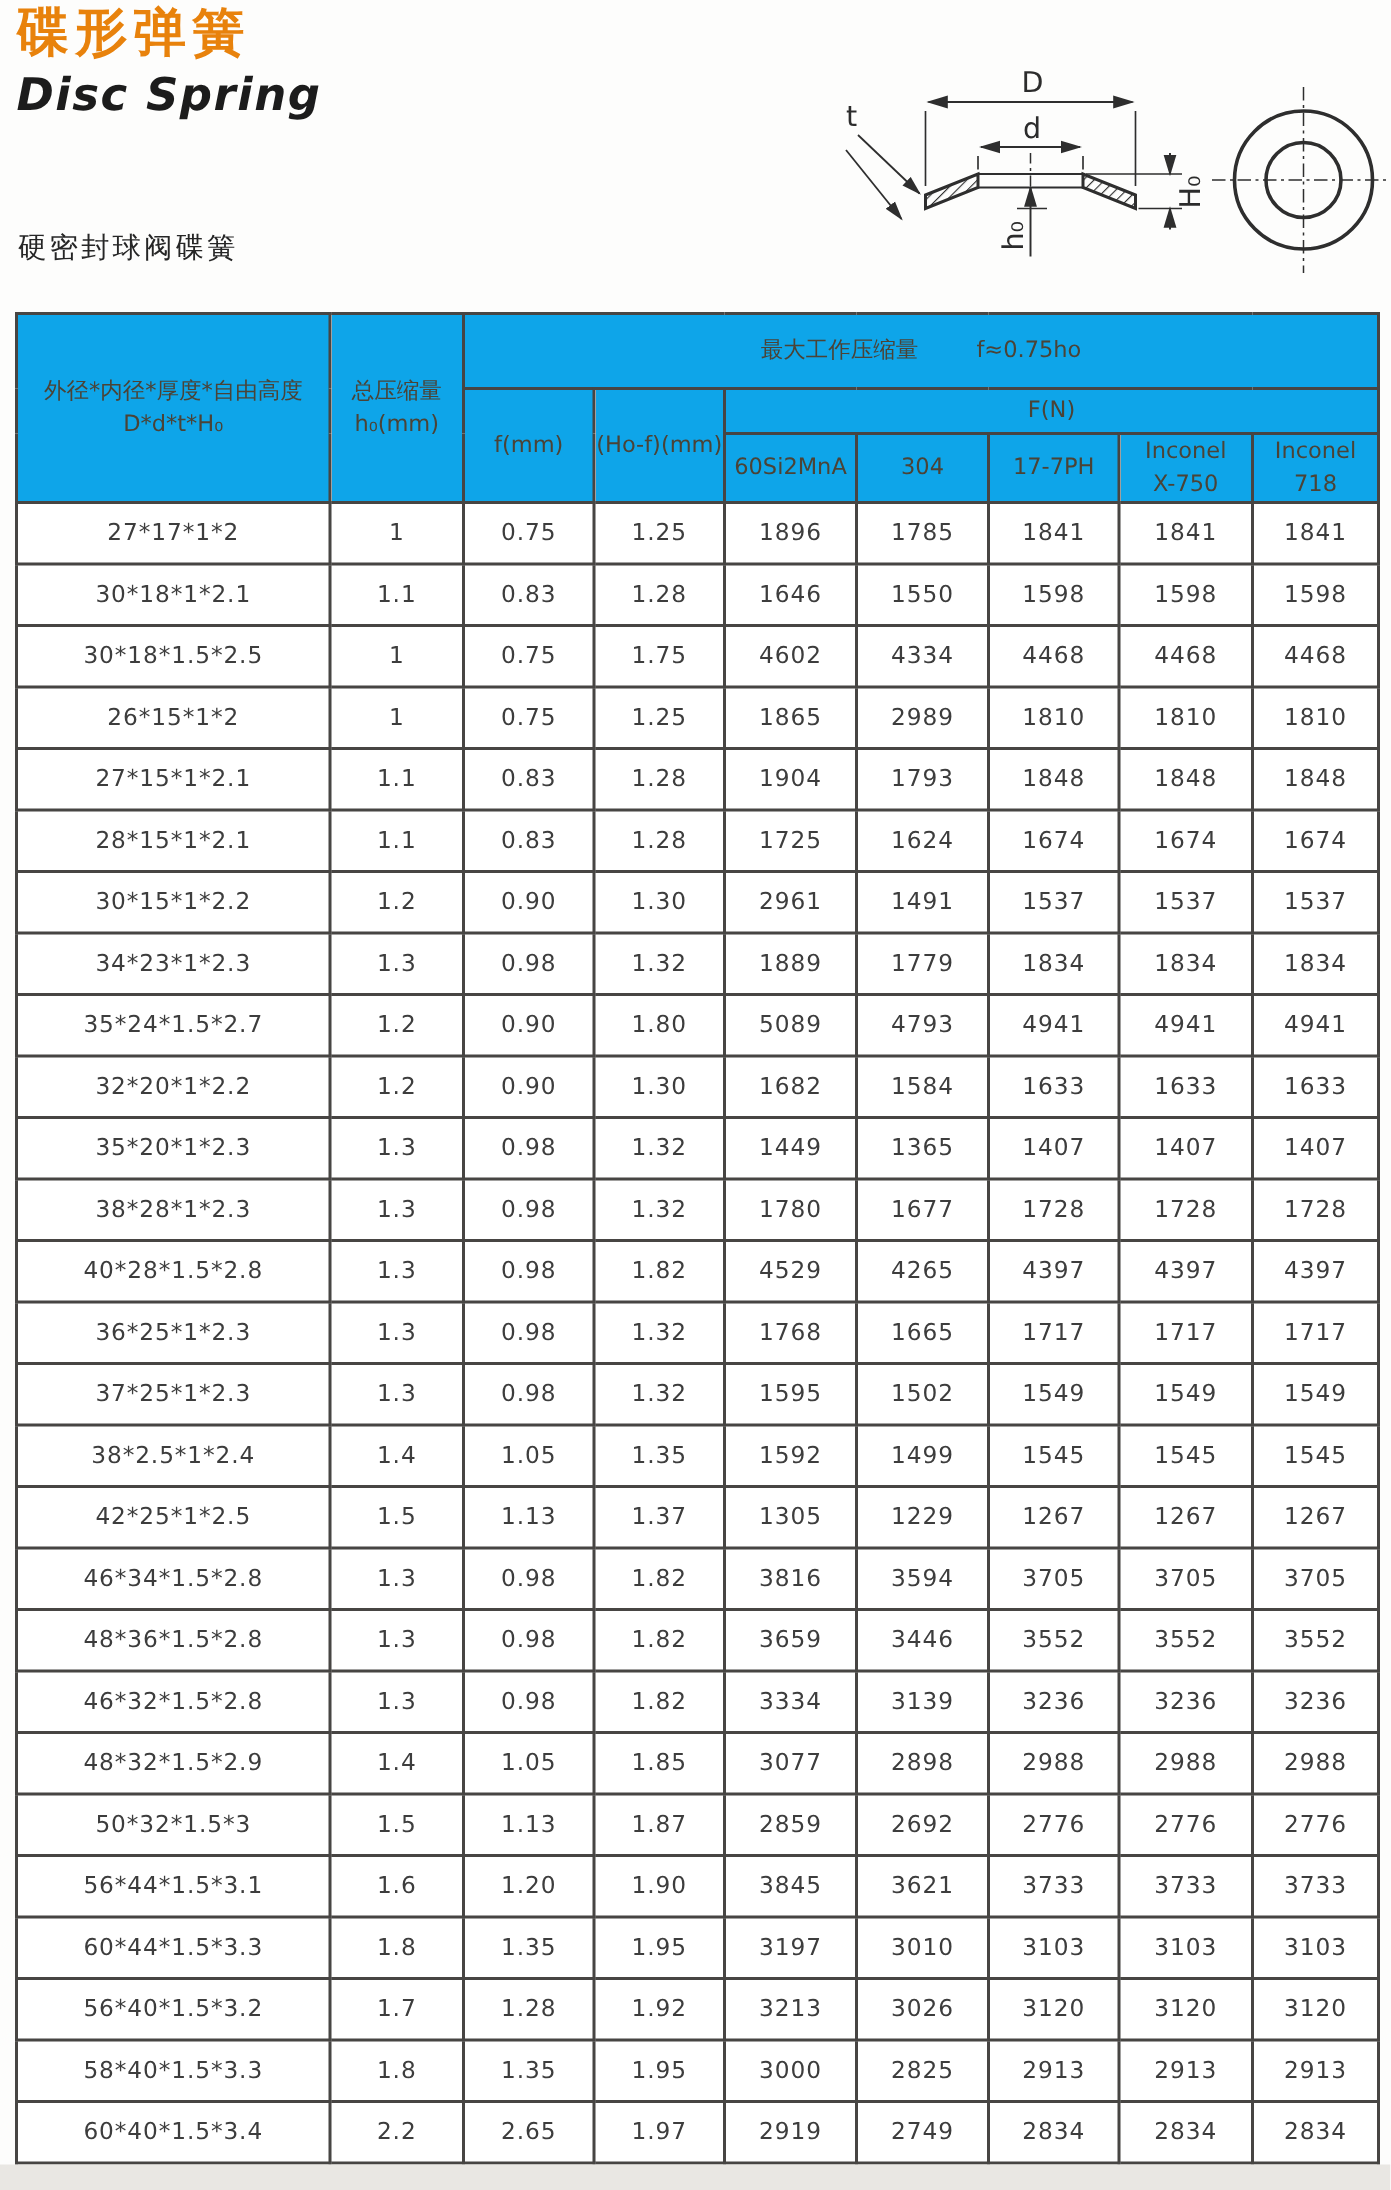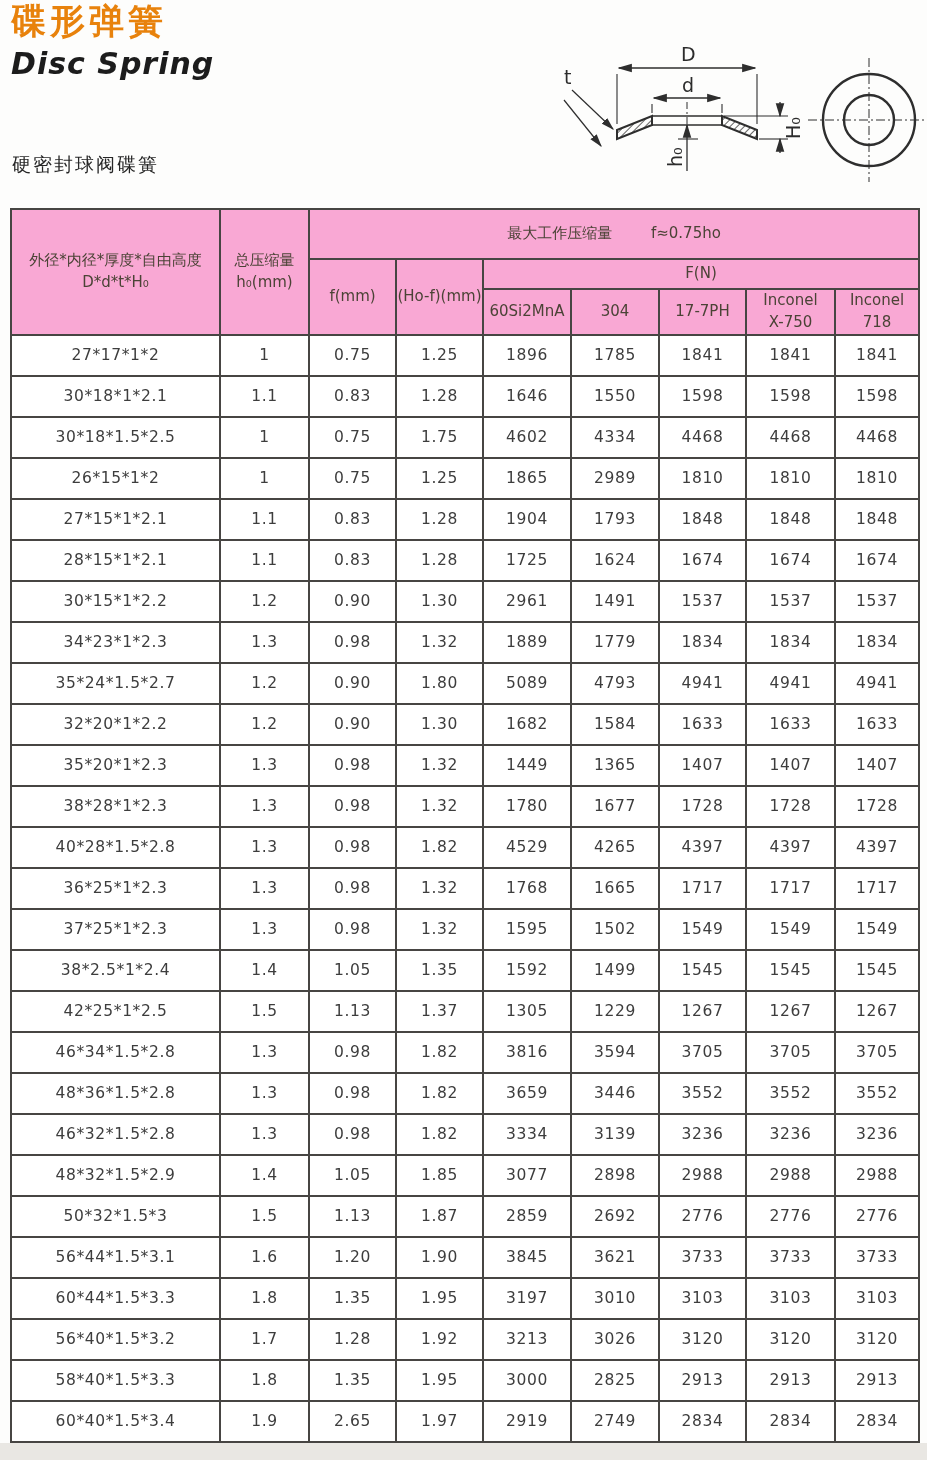--- a/index.html
+++ b/index.html
@@ -33,21 +33,21 @@
   table.spec {
     position:absolute; left:10px; top:208px; width:908px;
     border-collapse:collapse; table-layout:fixed;
   }
   .spec th, .spec td {
     border:2px solid #474543;
     text-align:center; vertical-align:middle;
     overflow:hidden;
   }
   .spec thead th {
-    background:#f9a8d4;
+    background:#0ea5e9;
     font-weight:normal;
     font-size:15px;
     color:#4b4336;
     line-height:1.45;
   }
   .spec tbody td {
     background:#ffffff;
     font-size:15.5px;
     color:#3d3d3d;
     height:41px;
@@ -469,21 +469,21 @@
     <td>1.95</td>
     <td>3000</td>
     <td>2825</td>
     <td>2913</td>
     <td>2913</td>
     <td>2913</td>
   </tr>
 
   <tr>
     <td>60*40*1.5*3.4</td>
-    <td>1.9</td>
+    <td>2.2</td>
     <td>2.65</td>
     <td>1.97</td>
     <td>2919</td>
     <td>2749</td>
     <td>2834</td>
     <td>2834</td>
     <td>2834</td>
   </tr>
 </tbody>
 </table>

